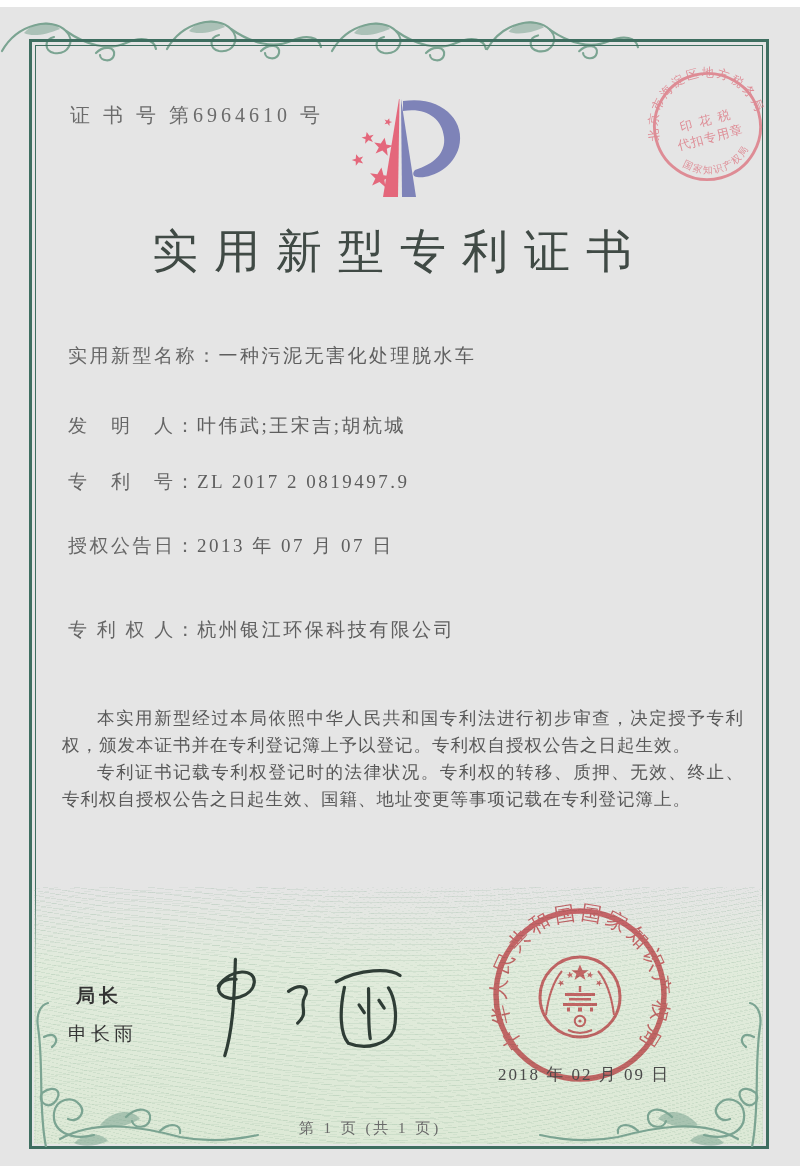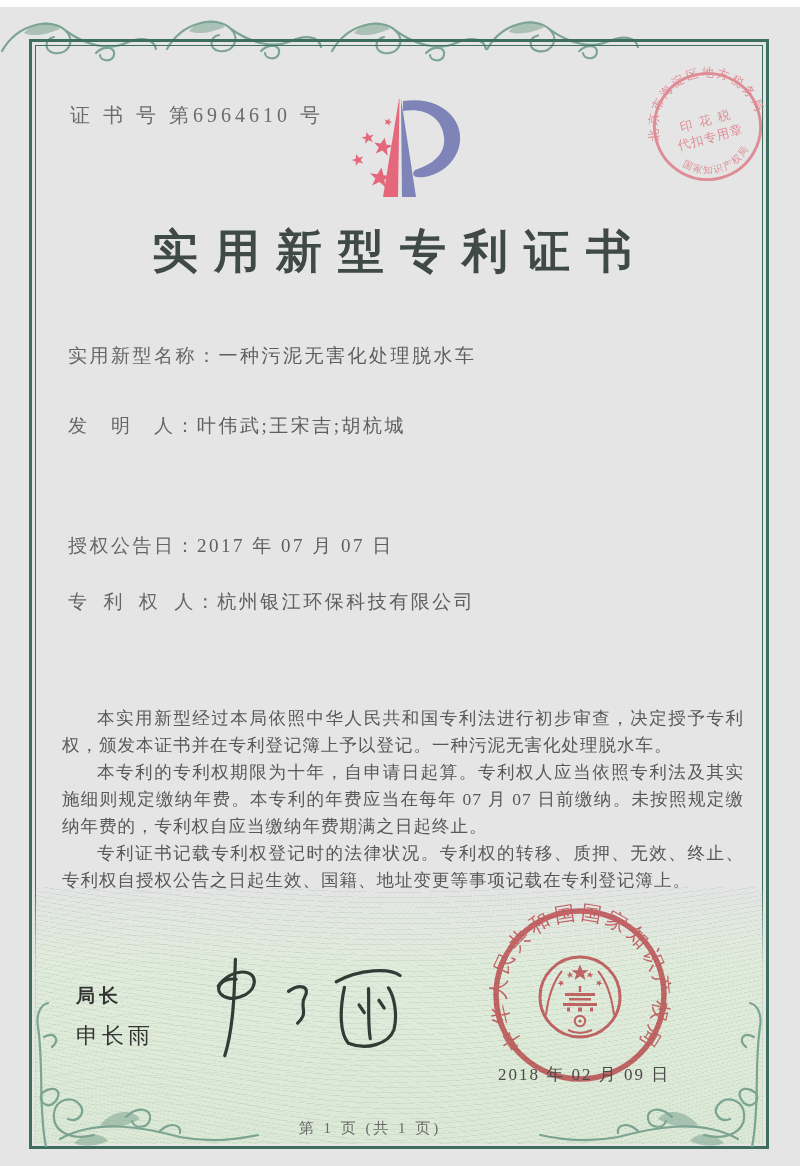--- a/index.html
+++ b/index.html
@@ -26,32 +26,32 @@
       repeating-radial-gradient(100% 80% at 15% -40%, rgba(120,165,135,0.10) 0 1px, rgba(0,0,0,0) 1px 8px),
       linear-gradient(rgba(233,242,229,0.0), rgba(224,236,218,0.85) 30%, rgba(220,233,213,0.95));
     pointer-events:none;
   }
 
   .cert-number{position:absolute;left:70px;top:95px;font-size:20px;letter-spacing:4px;color:#6b6b6b;}
   .cnipa-logo{position:absolute;left:330px;top:58px;}
   .tax-stamp{position:absolute;left:640px;top:52px;transform:rotate(-15deg);opacity:.85;}
 
   .cert-title{position:absolute;left:0;right:0;top:214px;text-align:center;
-    font-size:46px;font-weight:700;letter-spacing:16px;padding-left:0;color:#404a45;}
+    font-size:46px;font-weight:400;letter-spacing:16px;padding-left:0;color:#404a45;}
 
   .field{position:absolute;left:68px;font-size:19px;letter-spacing:2.5px;color:#666;white-space:nowrap;}
   .field .val{color:#5e5e5e;}
-  .f1{top:336px;} .f2{top:406px;} .f3{top:462px;} .f4{top:526px;} .f5{top:582px;font-family:Liberation Mono, monospace;} .f6{top:652px;}
+  .f1{top:336px;} .f2{top:406px;} .f3{top:462px;} .f4{top:526px;} .f5{top:610px;} .f6{top:652px;}
 
   .body-text{position:absolute;left:62px;right:56px;top:698px;color:#585858;
     font-size:17.5px;line-height:27px;letter-spacing:1px;text-align:justify;}
   .body-text p{text-indent:2em;}
 
   .signer-title{position:absolute;left:76px;top:976px;font-size:19px;letter-spacing:4px;color:#343434;font-weight:bold;}
-  .signer-name{position:absolute;left:76px;top:1014px;font-size:22px;letter-spacing:4px;color:#343434;}
+  .signer-name{position:absolute;left:68px;top:1014px;font-size:19px;letter-spacing:4px;color:#343434;}
   .signature{position:absolute;left:185px;top:940px;}
 
   .gov-seal{position:absolute;left:468px;top:876px;opacity:.88;mix-blend-mode:multiply;}
   .issue-date{position:absolute;left:498px;top:1056px;font-size:17px;letter-spacing:2px;color:#4a4a4a;z-index:5;}
 
   .page-footer{position:absolute;left:28px;right:88px;top:1112px;text-align:center;
     font-size:15px;letter-spacing:3px;color:#6a6a6a;}
 
   .top-flourish{position:absolute;left:0;top:2px;}
   .corner-flourish{position:absolute;bottom:26px;}
@@ -139,31 +139,33 @@
   
   <div class="cert-title">实用新型专利证书</div>
 
   
   <div class="field f1">
     <span>实用新型名称：</span><span class="val">一种污泥无害化处理脱水车</span>
   </div>
   <div class="field f2">
     <span>发　明　人：</span><span class="val">叶伟武;王宋吉;胡杭城</span>
   </div>
+  <div class="field f3">
+    <span>专　利　号：</span><span class="val">ZL 2017 2 0819497.9</span>
+  </div>
   <div class="field f4">
-    <span>授权公告日：</span><span class="val">2017 年 07 月 07 日</span>
+    <span>授权公告日：</span><span class="val">2013 年 07 月 07 日</span>
   </div>
   <div class="field f5">
     <span>专 利 权 人：</span><span class="val">杭州银江环保科技有限公司</span>
   </div>
 
   
   <div class="body-text">
-    <p>本实用新型经过本局依照中华人民共和国专利法进行初步审查，决定授予专利权，颁发本证书并在专利登记簿上予以登记。一种污泥无害化处理脱水车。</p>
-    <p>本专利的专利权期限为十年，自申请日起算。专利权人应当依照专利法及其实施细则规定缴纳年费。本专利的年费应当在每年 07 月 07 日前缴纳。未按照规定缴纳年费的，专利权自应当缴纳年费期满之日起终止。</p>
+    <p>本实用新型经过本局依照中华人民共和国专利法进行初步审查，决定授予专利权，颁发本证书并在专利登记簿上予以登记。专利权自授权公告之日起生效。</p>
     <p>专利证书记载专利权登记时的法律状况。专利权的转移、质押、无效、终止、专利权自授权公告之日起生效、国籍、地址变更等事项记载在专利登记簿上。</p>
   </div>
 
   
   <div class="signer-title">局长</div>
   <div class="signer-name">申长雨</div>
 
   
   <svg class="signature" width="230" height="115" viewBox="0 0 230 115">
     <g transform="rotate(-2 115 57)">

